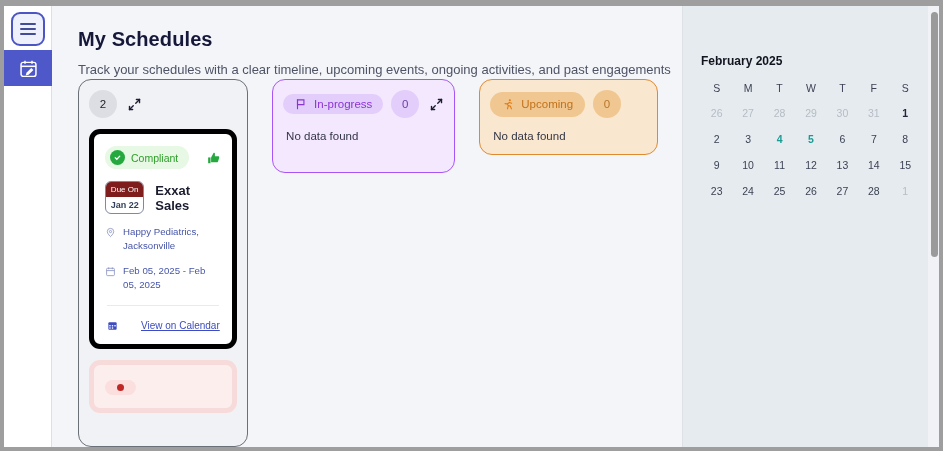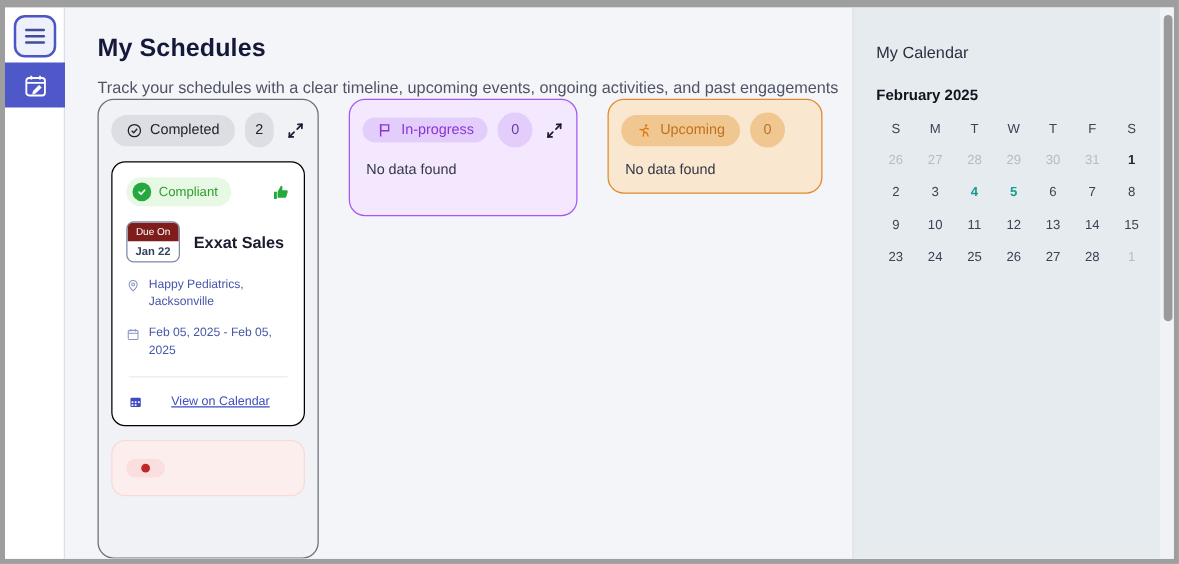--- a/index.html
+++ b/index.html
@@ -118,21 +118,21 @@
   }
   .count.grey { background:#dcdee3; color:#20222e; }
   .count.purple { background:#e3cdfb; color:#6b3fa0; }
   .count.orange { background:#f0c791; color:#b7762a; }
   .expand-ico { margin-left: 2px; cursor:pointer; display:flex; }
   .nodata { font-size: 11.5px; color: #343746; margin-top: 12px; margin-left: 3px; }
 
   
   .tile {
     background:#ffffff;
-    border: 1px solid #000000;
+    border: 5px solid #000000;
     border-radius: 11px;
     margin-top: 11px;
     padding: 12px 11px 13px 11px;
   }
   .tile.alert { background:#fdeeee; border-color:#f7dada; }
   .badge {
     display:inline-flex; align-items:center; gap:6px;
     border-radius:999px; padding: 4px 11px 4px 5px;
     font-size: 10.5px;
   }
@@ -242,27 +242,20 @@
   <div id="main">
 
     <div id="content">
       <div id="page-title">My Schedules</div>
       <div id="page-sub">Track your schedules with a clear timeline, upcoming events, ongoing activities, and past engagements</div>
 
       <div id="columns">
 
         <div class="status-card completed">
           <div class="chip-row">
-            <div class="chip grey">
-              <svg width="13" height="13" viewBox="0 0 24 24" fill="none" stroke="#20222e" stroke-width="1.9">
-                <circle cx="12" cy="12" r="9"></circle>
-                  <path d="M8 12.3 L11 15.2 L16.2 9.3"></path>
-              </svg>
-              <span>Completed</span>
-            </div>
             <div class="count grey">2</div>
             <div class="expand-ico">
               <svg width="15" height="15" viewBox="0 0 24 24" fill="none" stroke="#1b1d33" stroke-width="2.2" stroke-linecap="round">
                 <path d="M20 4 L14 10"></path>
                   <path d="M20 4 L20 9"></path>
                   <path d="M20 4 L15 4"></path>
                 <path d="M4 20 L10 14"></path>
                   <path d="M4 20 L4 15"></path>
                   <path d="M4 20 L9 20"></path>
               </svg>
@@ -375,21 +368,20 @@
         </div>
 
         <div id="illus-col">
           
         </div>
 
       </div>
     </div>
 
     <div id="calendar">
-      <div id="cal-title">My Calendar</div>
       <div id="cal-month">February 2025</div>
       <table class="cal">
         <thead>
             <tr id="cal-head">
               <th>S</th>
               <th>M</th>
               <th>T</th>
               <th>W</th>
               <th>T</th>
               <th>F</th>

